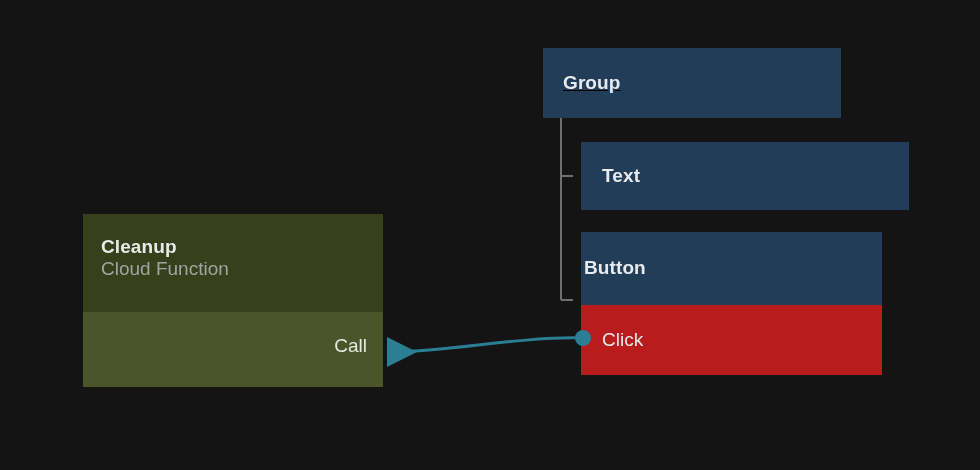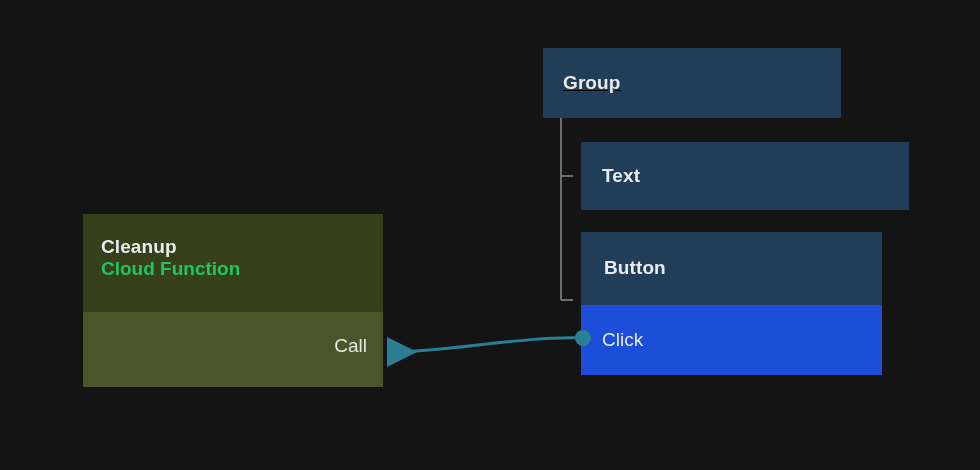--- a/index.html
+++ b/index.html
@@ -24,22 +24,22 @@
   }
   .node-title {
     font-size: 19px;
     font-weight: bold;
     color: #e8eaed;
     letter-spacing: 0.1px;
     line-height: 1.18;
   }
   .node-subtitle {
     font-size: 19px;
-    font-weight: bold;
-    color: #22c55e;
+    font-weight: normal;
+    color: #a3a3a3;
     line-height: 1.18;
   }
 
   
   #fn-node {
     left: 83px;
     top: 214px;
     width: 300px;
     height: 173px;
   }
@@ -97,27 +97,27 @@
     align-items: center;
   }
   #button-node {
     left: 581px;
     top: 232px;
     width: 301px;
     height: 143px;
   }
   #button-node .blue-header {
     height: 73px;
-    padding-left: 23px;
+    padding-left: 3px;
     display: flex;
     align-items: center;
   }
   #button-node .blue-port {
     height: 70px;
-    background: #1d4ed8;
+    background: #b91c1c;
     padding-left: 21px;
     display: flex;
     align-items: center;
   }
   .port-label {
     font-size: 19px;
     color: #e6e8ec;
   }
 
   

